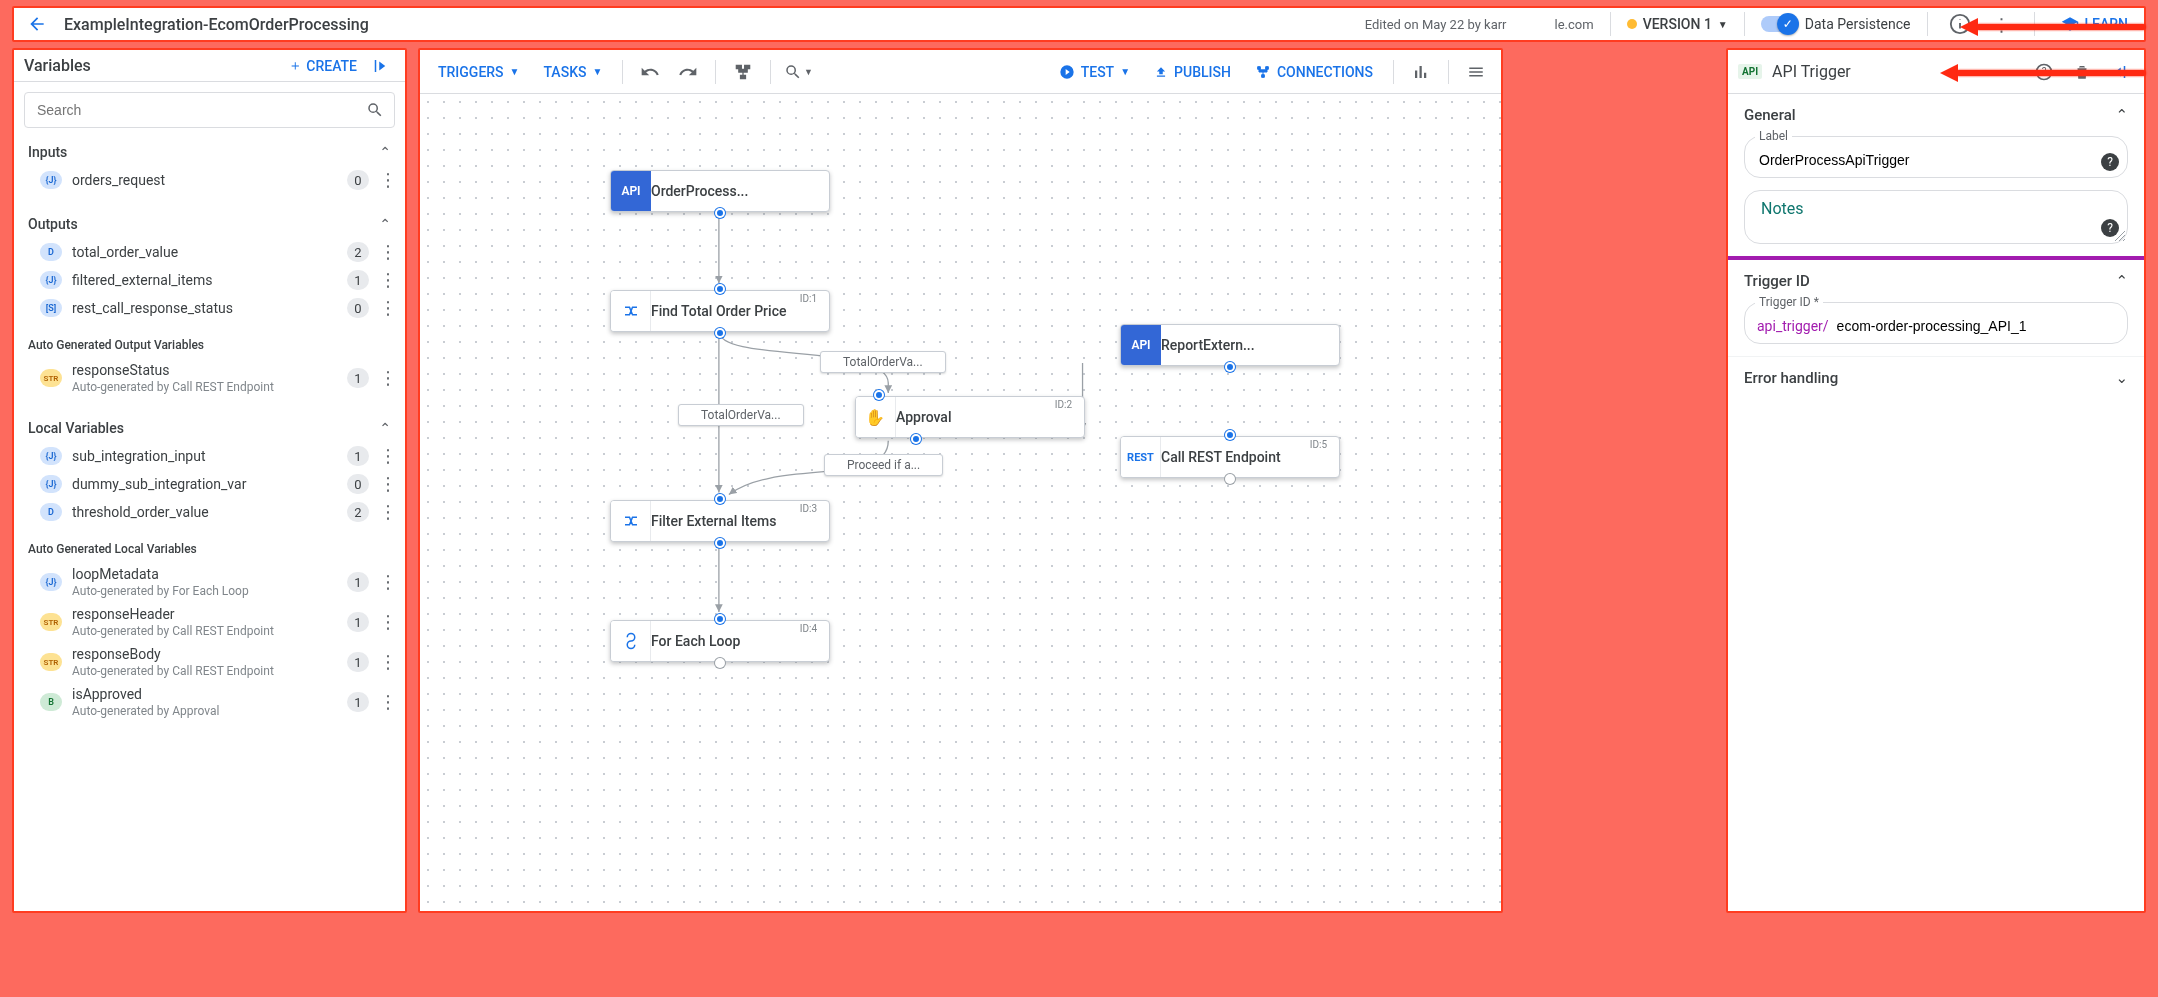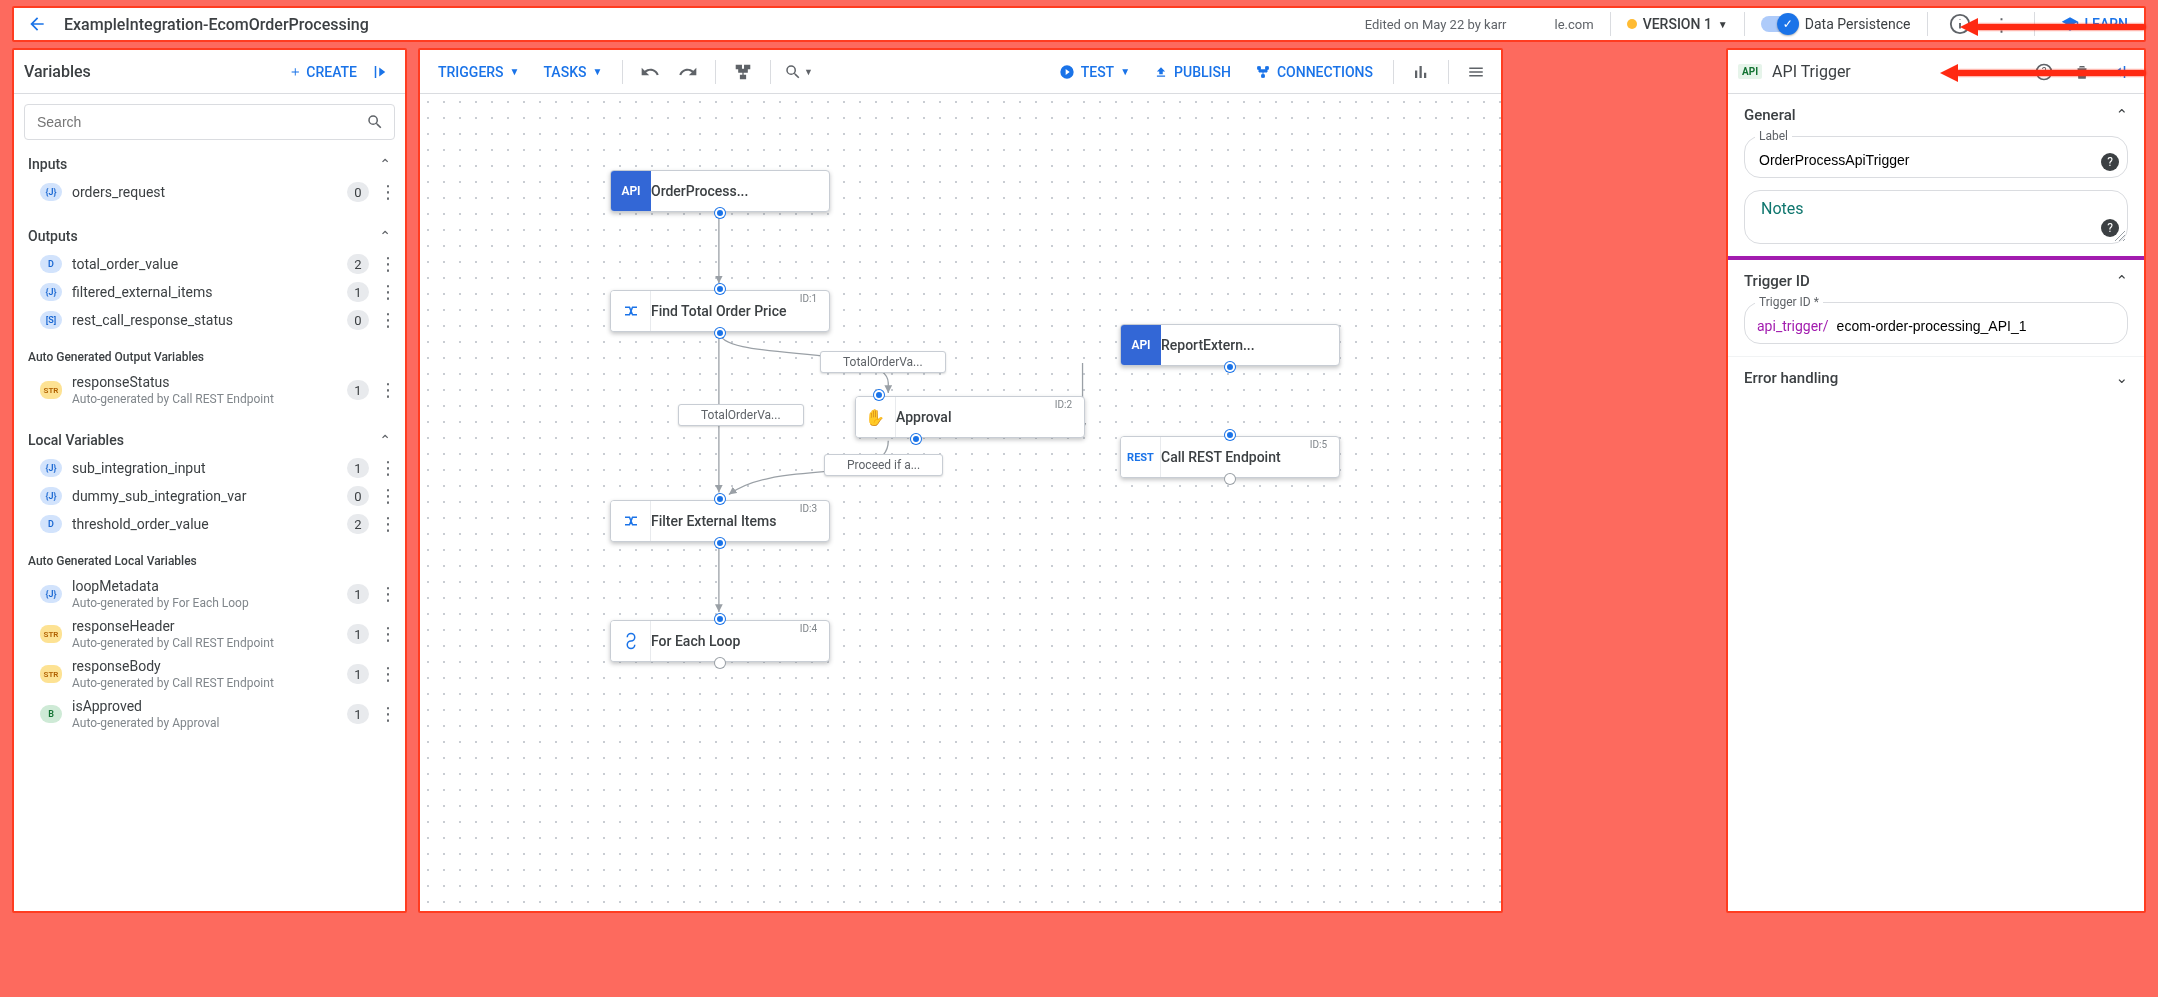--- a/index.html
+++ b/index.html
@@ -65,38 +65,38 @@
   .col {
     position:absolute; top: 48px; bottom: 84px;
     background: var(--bg); border: 2px solid var(--red-border); border-radius: 2px;
     overflow: hidden;
   }
   .col.left  { left: 12px;  width: 395px; }
   .col.mid   { left: 418px; right: 655px; }
   .col.right { right: 12px; width: 420px; }
 
   
-  .vars-head { display:flex; align-items:center; height:44px; border-bottom:1px solid var(--border); padding: 0 10px; }
+  .vars-head { display:flex; align-items:center; height:32px; border-bottom:1px solid var(--border); padding: 0 10px; }
   .vars-head .title { font-size:16px; font-weight:500; flex:1; }
   .create-btn { color: var(--blue); font-weight:500; display:flex; align-items:center; gap:4px; padding: 0 8px; cursor:pointer; }
   .collapse-btn { width:30px; height:30px; display:flex; align-items:center; justify-content:center; color: var(--blue); cursor:pointer; }
 
   .search-row { padding: 10px; }
   .search-box { display:flex; align-items:center; border:1px solid var(--border); border-radius:4px; height:36px; padding:0 10px; color:#80868b; gap:8px; }
   .search-box input { border:0; outline:0; flex:1; font-size:14px; color:var(--text); background:transparent; }
 
   .section-hdr { display:flex; align-items:center; padding: 6px 14px 6px 14px; font-weight:500; }
   .section-hdr .label { flex:1; }
   .section-hdr .chevup { color:#5f6368; }
   .subsection { font-size:12px; color: var(--text); font-weight:500; padding: 6px 14px; }
 
   .var-row { display:flex; align-items:center; gap:10px; padding: 4px 10px 4px 26px; }
   .var-row .pill { width:22px; height:18px; border-radius:9px; background:#e8eaed; display:flex; align-items:center; justify-content:center; font-size:9px; font-weight:600; color:#5f6368; flex-shrink:0; }
   .var-row .pill.blue { background:#d2e3fc; color:#1967d2; }
-  .var-row .pill.str  { background:#fde293; color:#b06000; font-size:8px;border-radius:8px; }
+  .var-row .pill.str  { background:#fde293; color:#b06000; font-size:8px; }
   .var-row .pill.bool { background:#ceead6; color:#137333; }
   .var-row .name { flex:1; font-size:14px; overflow:hidden; text-overflow:ellipsis; white-space:nowrap; }
   .var-row .sub  { font-size:12px; color:#80868b; margin-top:2px; }
   .var-row .col-name { flex:1; display:flex; flex-direction:column; min-width:0; }
   .var-row .count { min-width:22px; height:20px; padding:0 7px; border-radius:10px; background: var(--badge); color:#3c4043; font-size:13px; display:flex; align-items:center; justify-content:center; }
   .var-row .kebab { width:16px; text-align:center; color:#5f6368; cursor:pointer; font-size:18px; line-height:1; }
 
   
   .canvas-toolbar { height:44px; border-bottom:1px solid var(--border); display:flex; align-items:center; padding:0 8px; gap:4px; }
   .ct-btn { color:var(--blue); font-weight:500; padding:0 10px; display:flex; align-items:center; gap:6px; cursor:pointer; }

